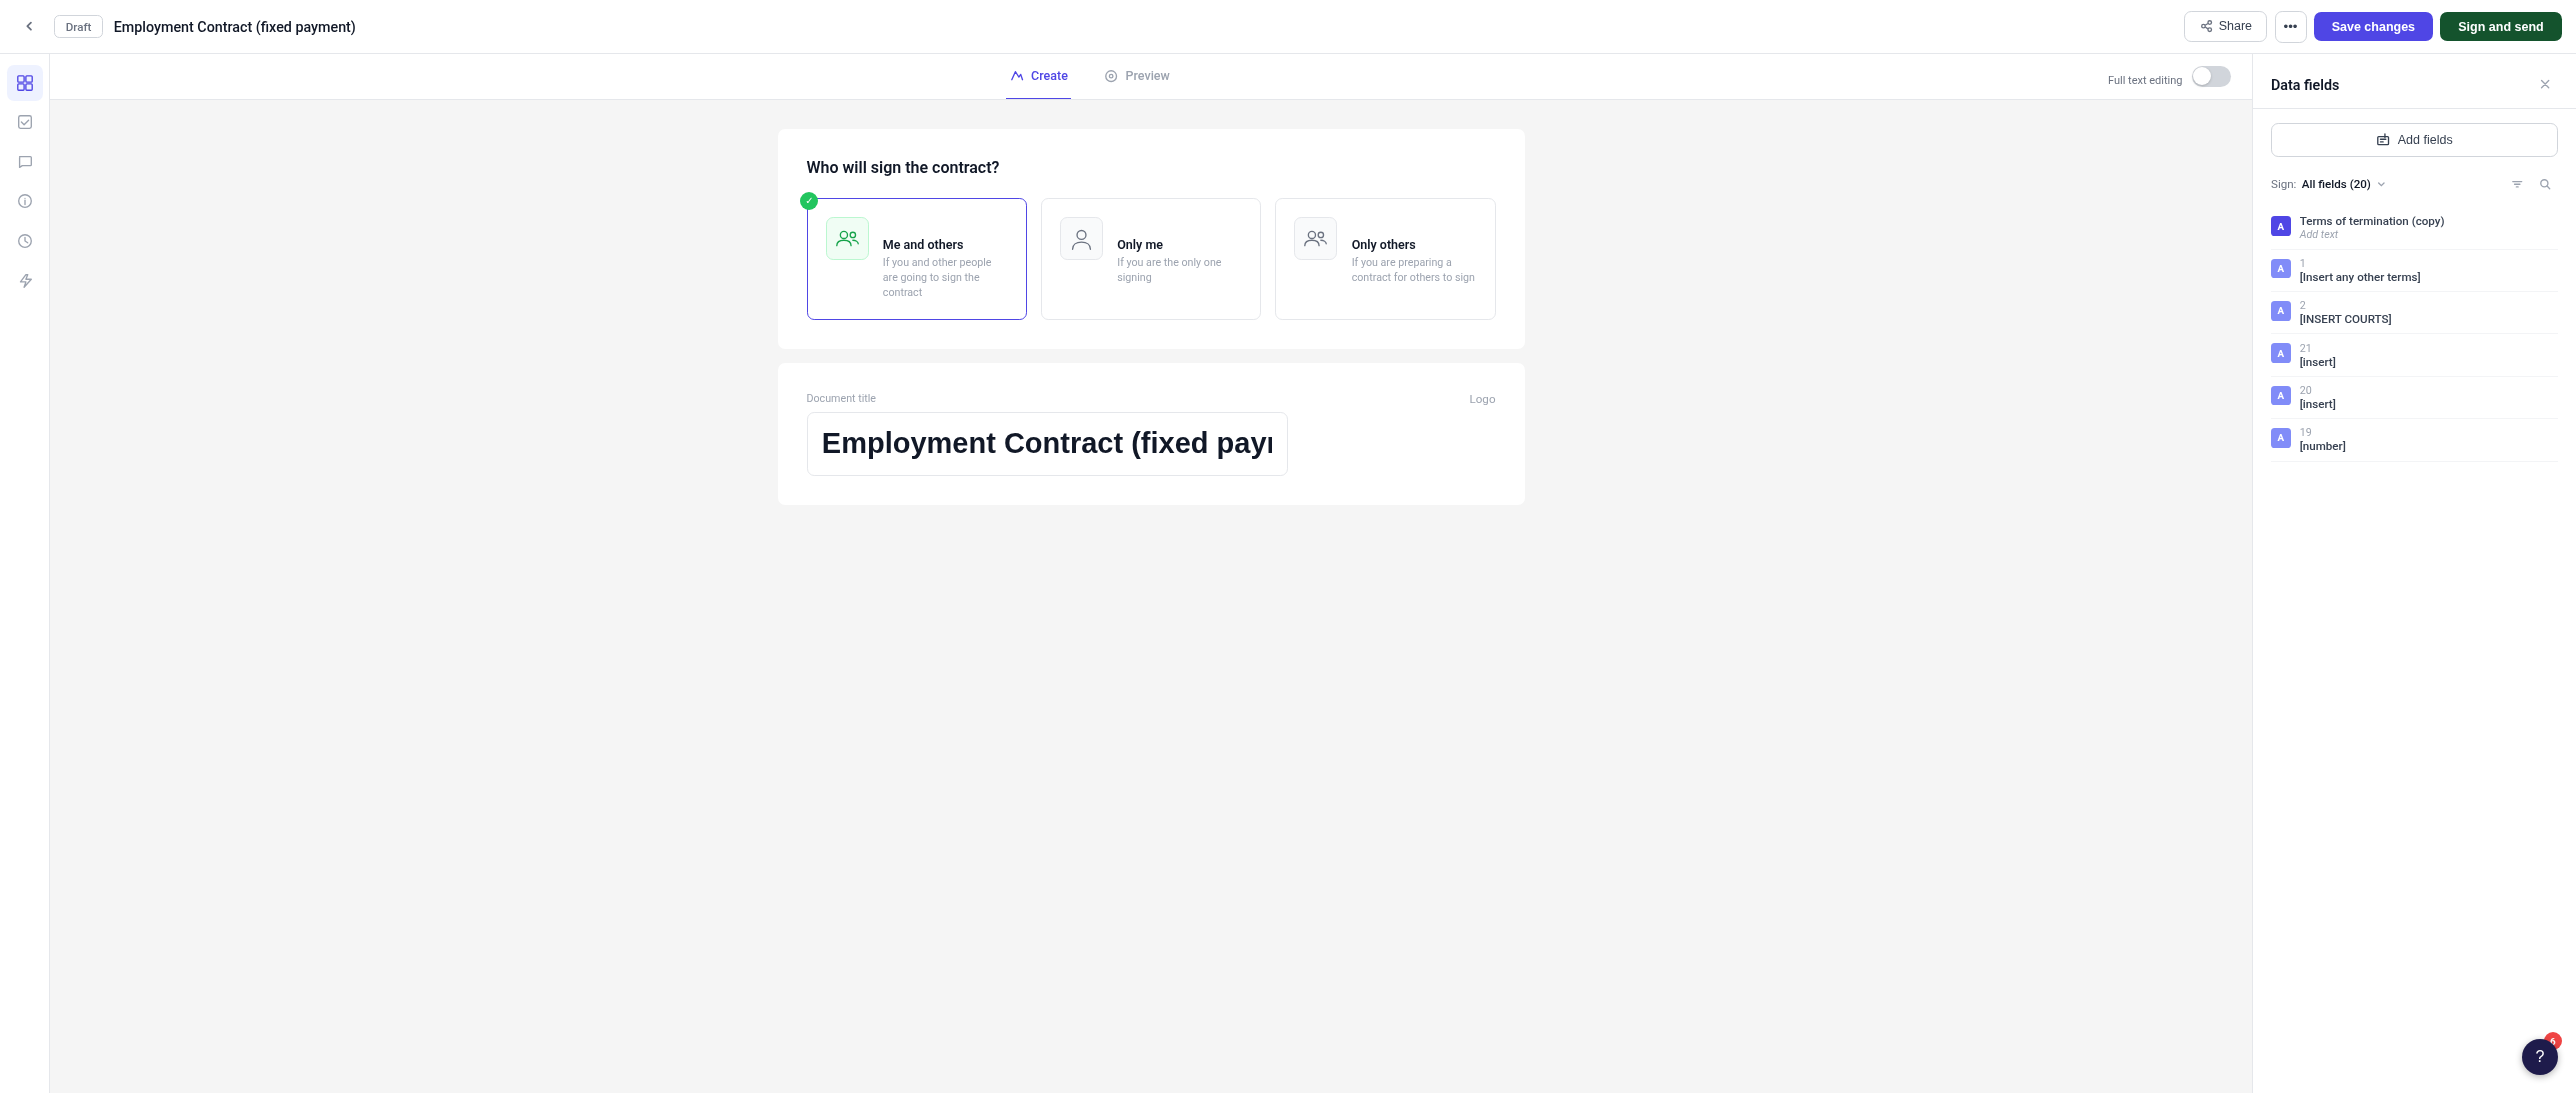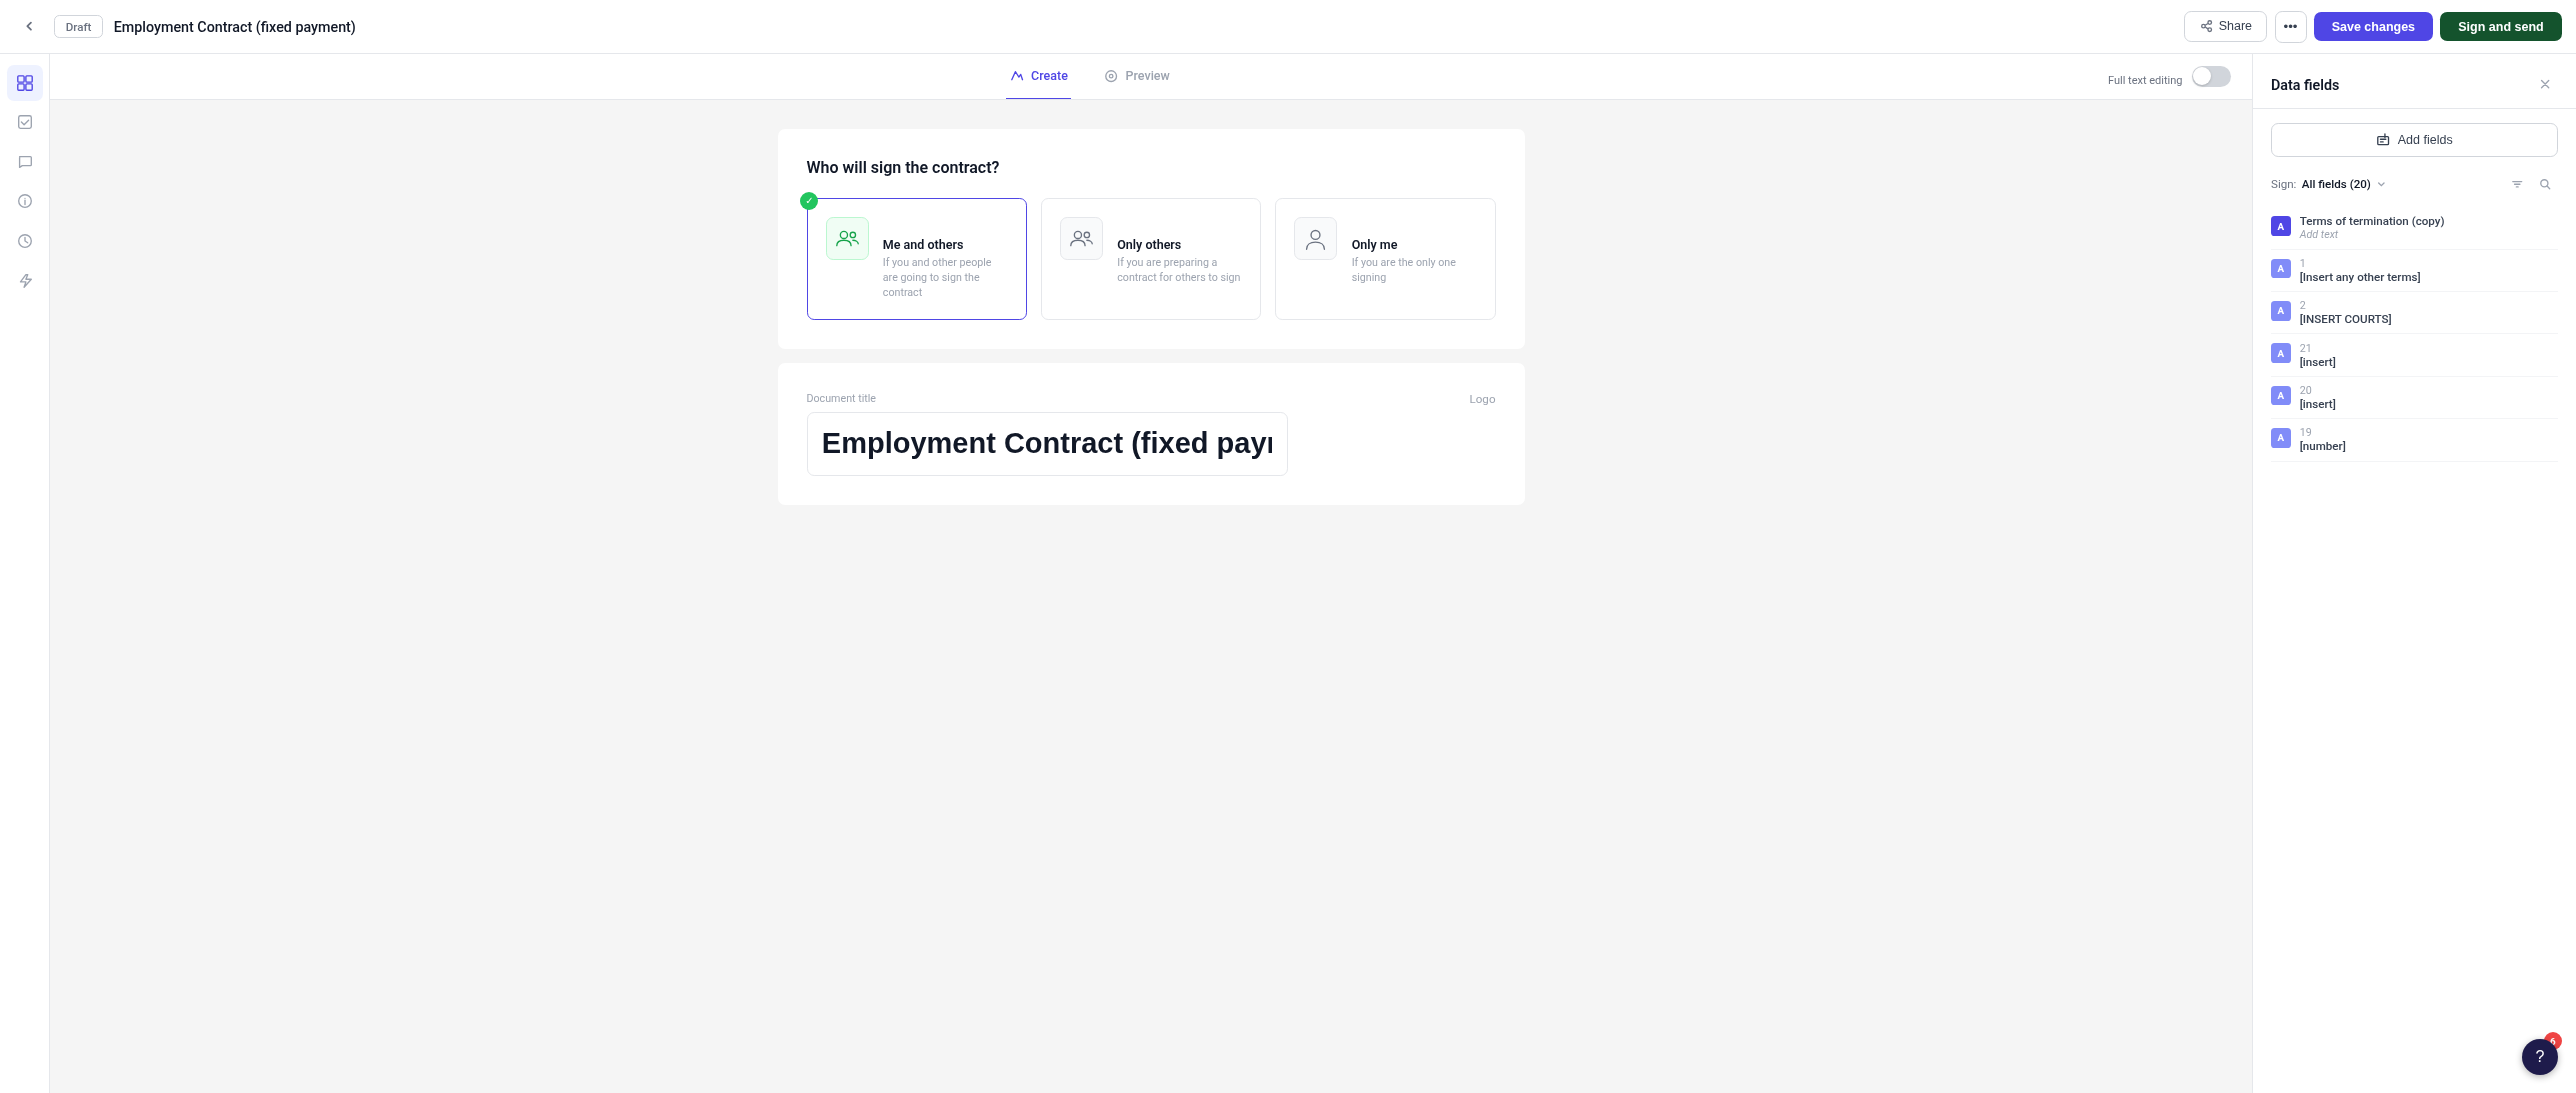--- a/index.html
+++ b/index.html
@@ -321,42 +321,42 @@
             </div>
             <div class="signing-option-text">
               <h3>Me and others</h3>
               <p>If you and other people are going to sign the contract</p>
             </div>
           </div>
 
           <div class="signing-option">
             <div class="signing-option-icon gray">
               <svg width="25" height="25" viewBox="0 0 28 28" fill="none">
+                <circle cx="14" cy="10" r="5" stroke="#6b7280" stroke-width="1.5"></circle>
+                <path d="M4 26c0-5 4-8 10-8s10 3 10 8" stroke="#6b7280" stroke-width="1.5" stroke-linecap="round"></path>
+              </svg>
+            </div>
+            <div class="signing-option-text">
+              <h3>Only me</h3>
+              <p>If you are the only one signing</p>
+            </div>
+          </div>
+
+          <div class="signing-option">
+            <div class="signing-option-icon gray">
+              <svg width="25" height="25" viewBox="0 0 28 28" fill="none">
                 <circle cx="10" cy="10" r="4" stroke="#6b7280" stroke-width="1.5"></circle>
                 <circle cx="20" cy="10" r="3" stroke="#6b7280" stroke-width="1.5"></circle>
                 <path d="M2 22c0-4 3-6 8-6s8 2 8 6" stroke="#6b7280" stroke-width="1.5" stroke-linecap="round"></path>
                 <path d="M20 16c3 0 6 1.5 6 4" stroke="#6b7280" stroke-width="1.5" stroke-linecap="round"></path>
               </svg>
             </div>
             <div class="signing-option-text">
               <h3>Only others</h3>
               <p>If you are preparing a contract for others to sign</p>
-            </div>
-          </div>
-
-          <div class="signing-option">
-            <div class="signing-option-icon gray">
-              <svg width="25" height="25" viewBox="0 0 28 28" fill="none">
-                <circle cx="14" cy="10" r="5" stroke="#6b7280" stroke-width="1.5"></circle>
-                <path d="M4 26c0-5 4-8 10-8s10 3 10 8" stroke="#6b7280" stroke-width="1.5" stroke-linecap="round"></path>
-              </svg>
-            </div>
-            <div class="signing-option-text">
-              <h3>Only me</h3>
-              <p>If you are the only one signing</p>
             </div>
           </div>
 
         </div>
       </div>
 
       <div class="document-section">
         <div class="doc-section-row">
           <div class="left-col">
             <div class="doc-title-label">Document title</div>

